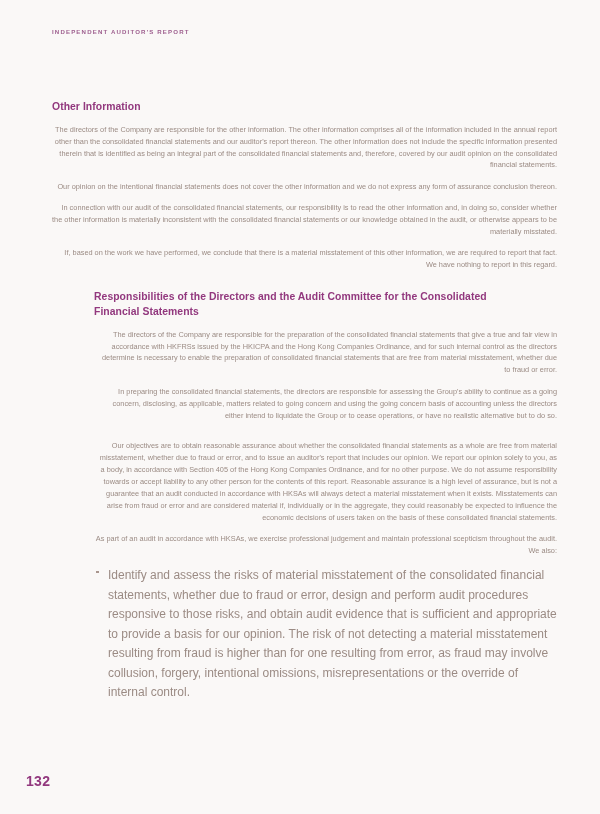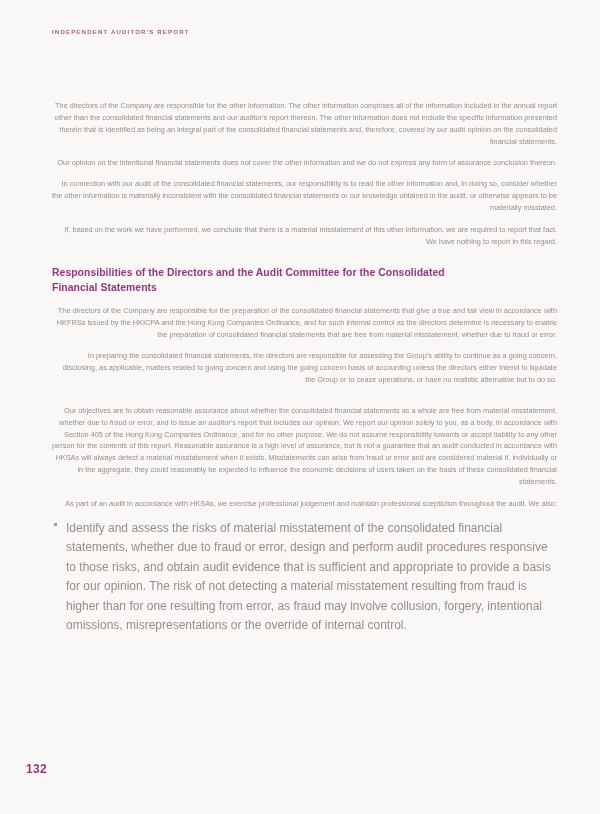--- a/index.html
+++ b/index.html
@@ -51,20 +51,21 @@
     line-height: 1.42;
     letter-spacing: 0.05px;
   }
 
   h2.section-heading.tight {
     max-width: 440px;
   }
 
   .section + .section {
     margin-top: 19px;
+    margin-left: 42px;
   }
 
   p.body-par {
     margin: 0 0 9.5px 0;
     font-size: 7.35px;
     line-height: 1.62;
     color: #9b8b84;
     text-align: right;
     letter-spacing: 0.005px;
   }
@@ -94,37 +95,38 @@
     top: 4.4px;
     width: 2.6px;
     height: 2.6px;
     background: #a9968e;
   }
 
   
   .page-number {
     position: absolute;
     left: 26px;
-    bottom: 38px;
-    font-size: 12px;
+    bottom: 25px;
+    font-size: 14px;
     font-weight: 700;
     color: #92387e;
     letter-spacing: 0.3px;
   }
 </style>
 </head>
 <body>
 
 <div class="page">
 
   <div class="running-header">INDEPENDENT AUDITOR'S REPORT</div>
 
   <div class="content">
 
     <div class="section">
+      <h2 class="section-heading">Other Information</h2>
       <p class="body-par">The directors of the Company are responsible for the other information. The other information comprises all of the information included in the annual report other than the consolidated financial statements and our auditor's report thereon. The other information does not include the specific information presented therein that is identified as being an integral part of the consolidated financial statements and, therefore, covered by our audit opinion on the consolidated financial statements.</p>
       <p class="body-par">Our opinion on the intentional financial statements does not cover the other information and we do not express any form of assurance conclusion thereon.</p>
       <p class="body-par">In connection with our audit of the consolidated financial statements, our responsibility is to read the other information and, in doing so, consider whether the other information is materially inconsistent with the consolidated financial statements or our knowledge obtained in the audit, or otherwise appears to be materially misstated.</p>
       <p class="body-par">If, based on the work we have performed, we conclude that there is a material misstatement of this other information, we are required to report that fact. We have nothing to report in this regard.</p>
     </div>
 
     <div class="section">
       <h2 class="section-heading tight">Responsibilities of the Directors and the Audit Committee for the Consolidated Financial Statements</h2>
       <p class="body-par">The directors of the Company are responsible for the preparation of the consolidated financial statements that give a true and fair view in accordance with HKFRSs issued by the HKICPA and the Hong Kong Companies Ordinance, and for such internal control as the directors determine is necessary to enable the preparation of consolidated financial statements that are free from material misstatement, whether due to fraud or error.</p>
       <p class="body-par">In preparing the consolidated financial statements, the directors are responsible for assessing the Group's ability to continue as a going concern, disclosing, as applicable, matters related to going concern and using the going concern basis of accounting unless the directors either intend to liquidate the Group or to cease operations, or have no realistic alternative but to do so.</p>

